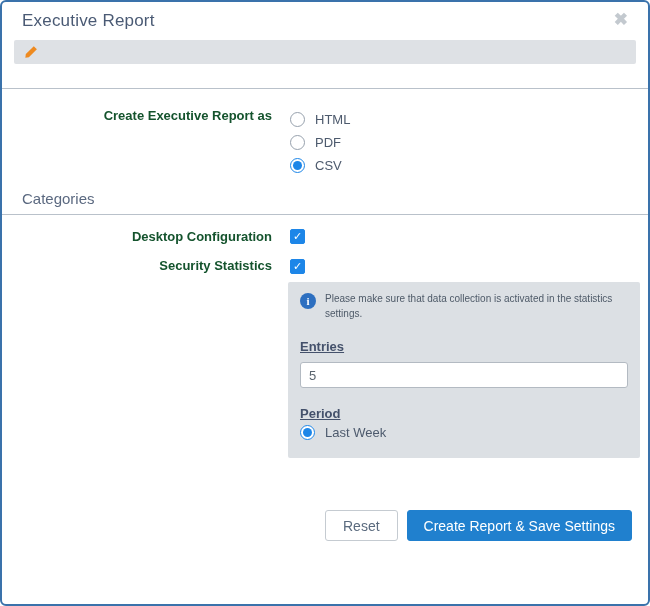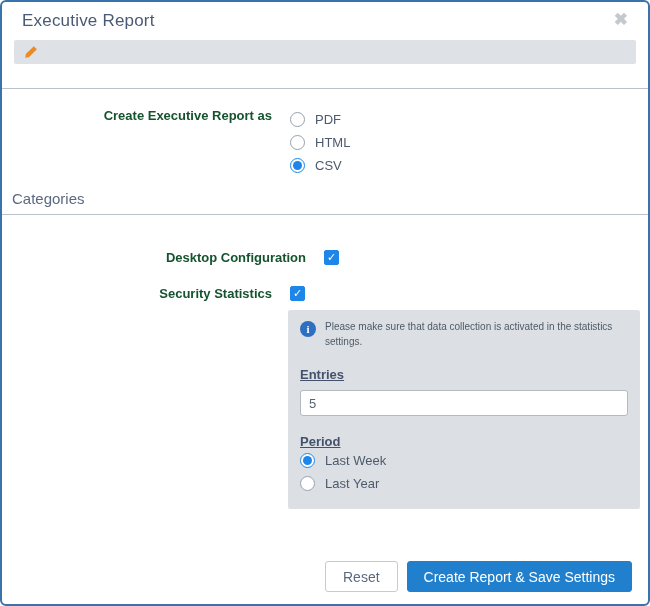--- a/index.html
+++ b/index.html
@@ -45,22 +45,22 @@
   .form-row { display: flex; }
   .label-col {
     width: 270px; flex: 0 0 270px;
     text-align: right; padding-right: 0;
     font-size: 13px; font-weight: bold; color: #14532d;
     line-height: 16px;
   }
   .ctrl-col { margin-left: 18px; flex: 1; }
 
   .row-format { margin-top: 19px; }
-  .row-check1 { margin-top: 35px; padding-left: 34px; }
-  .row-check2 { margin-top: 20px; }
+  .row-check1 { margin-top: 14px; }
+  .row-check2 { margin-top: 13px; align-items: flex-end; }
 
   
   .opt-row { display: flex; align-items: center; gap: 10px; height: 23px; cursor: pointer; }
   .opt-label { font-size: 13px; color: #4d5a6d; }
   .radio {
     width: 15px; height: 15px; border-radius: 50%;
     border: 1px solid #97a1ad; background: #ffffff;
     position: relative; flex: 0 0 auto;
   }
   .radio.on { border-color: #1d86e8; }
@@ -71,21 +71,21 @@
   .checkbox {
     width: 15px; height: 15px; border-radius: 2px;
     border: 1px solid #97a1ad; background: #ffffff;
     display: flex; align-items: center; justify-content: center;
     font-size: 11px; color: transparent; cursor: pointer;
   }
   .checkbox.on { background: #1d86e8; border-color: #1d86e8; color: #ffffff; }
 
   
   .section-heading {
-    margin: 13px 0 0 10px;
+    margin: 13px 0 0 20px;
     font-size: 15px; color: #5b6980; font-weight: 400;
   }
 
   
   .panel-row { margin-top: 8px; display: flex; }
   .panel-spacer { width: 286px; flex: 0 0 286px; }
   .stats-panel {
     width: 352px; background: #dce0e4; border-radius: 2px;
     padding: 10px 12px 14px 12px;
   }
@@ -143,25 +143,25 @@
     </span>
   </div>
 
   <hr class="divider divider-top">
 
   <div class="form-row row-format">
     <div class="label-col">Create Executive Report as</div>
     <div class="ctrl-col">
       <div class="opt-row">
         <span class="radio"></span>
-        <span class="opt-label">PDF</span>
+        <span class="opt-label">HTML</span>
       </div>
       <div class="opt-row">
         <span class="radio"></span>
-        <span class="opt-label">HTML</span>
+        <span class="opt-label">PDF</span>
       </div>
       <div class="opt-row">
         <span class="radio on"></span>
         <span class="opt-label">CSV</span>
       </div>
     </div>
   </div>
 
   <div class="section-heading">Categories</div>
   <hr class="divider divider-cat">
@@ -190,24 +190,20 @@
 
       <div class="panel-label">Entries</div>
       <input class="entries-input" type="text" value="5" style="">
 
       <div class="panel-label">Period</div>
       <div class="period-opts">
         <div class="opt-row">
           <span class="radio on"></span>
           <span class="opt-label">Last Week</span>
         </div>
-        <div class="opt-row">
-          <span class="radio"></span>
-          <span class="opt-label">Last Year</span>
-        </div>
       </div>
     </div>
   </div>
 
   <div class="footer">
     <button class="btn btn-reset">Reset</button>
     <button class="btn btn-primary">Create Report &amp; Save Settings</button>
   </div>
 
 </div>

